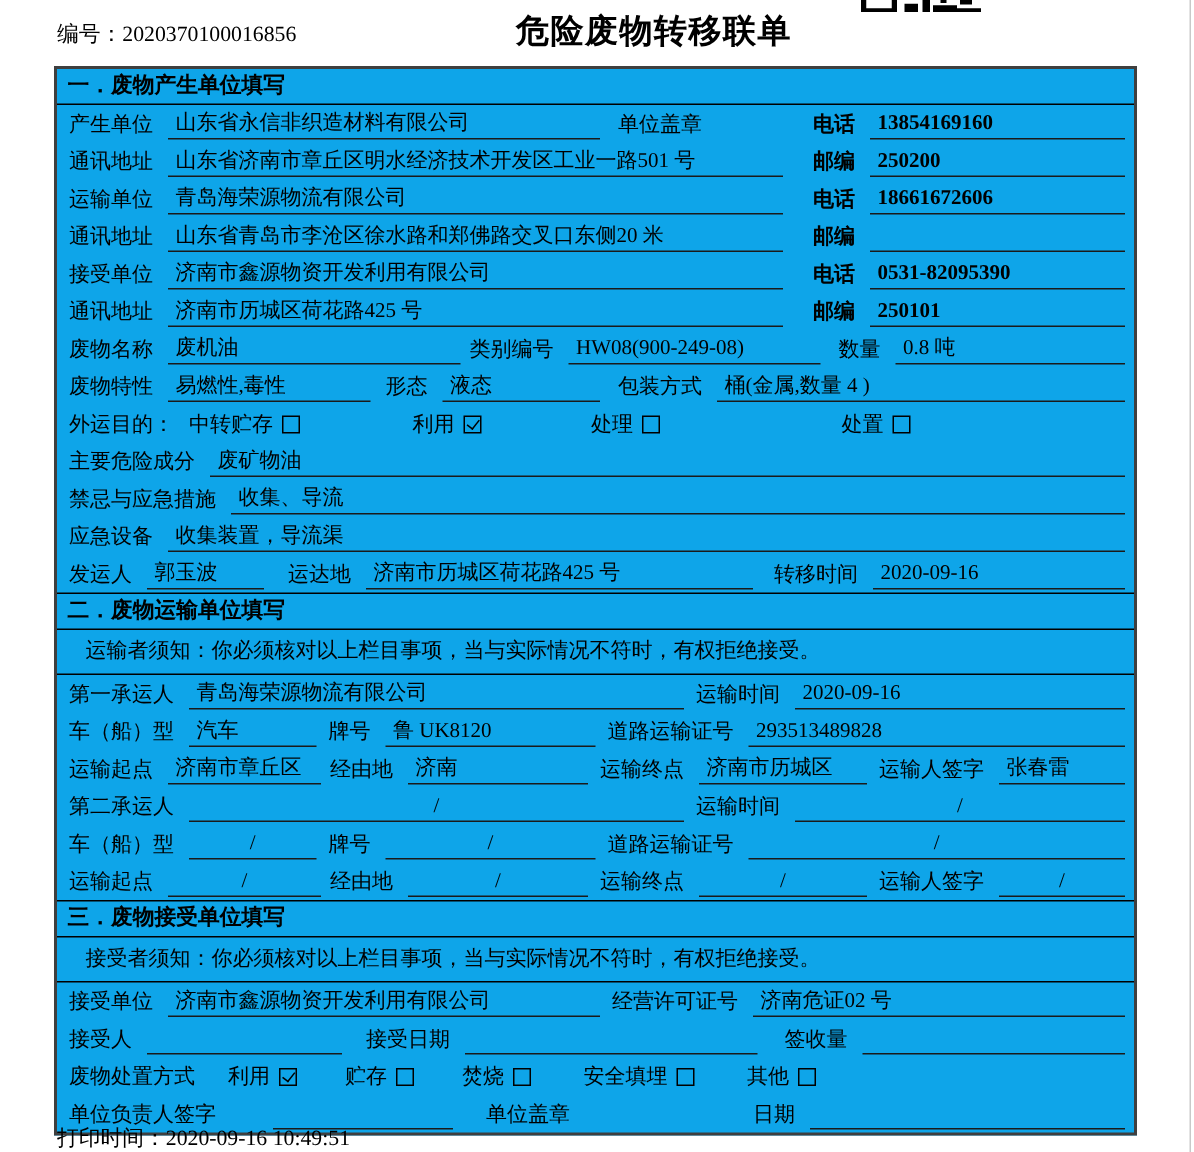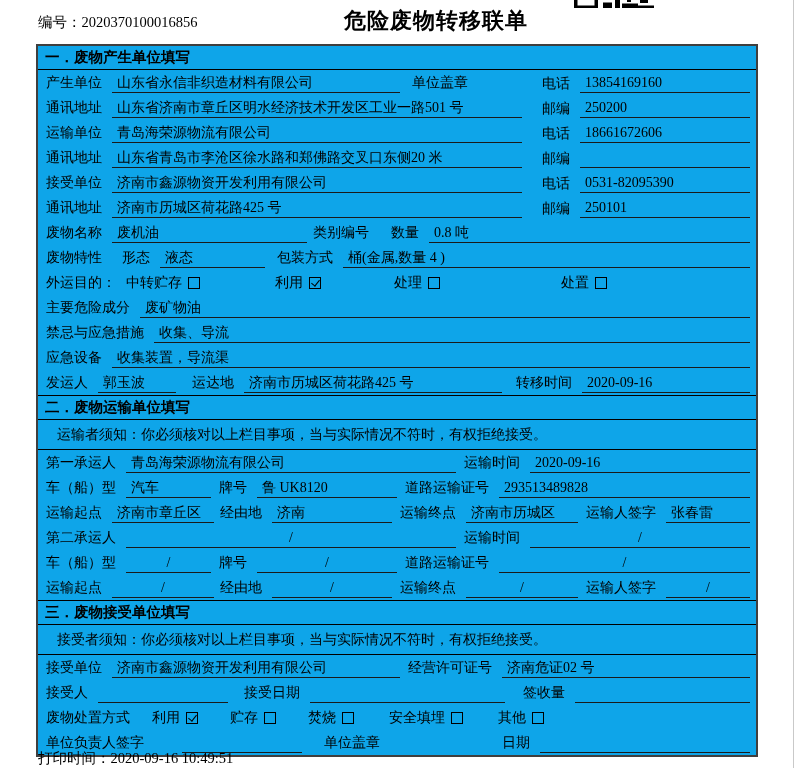--- a/index.html
+++ b/index.html
@@ -21,21 +21,21 @@
              padding-left:7px;border-bottom:1px solid #000;}
   .sec-mid .sec-title{border-top:1px solid #000;}
   .notice{height:29px;line-height:29px;padding-left:19px;border-bottom:1px solid #000;white-space:nowrap;}
   .row{height:25px;display:flex;align-items:center;padding:0 6px 0 8px;box-sizing:border-box;}
   .lbl{white-space:nowrap;margin-right:10px;flex:none;}
   .val{border-bottom:1px solid #1a1a1a;height:20px;line-height:20px;padding:0 5px;
        white-space:nowrap;box-sizing:border-box;overflow:hidden;flex:none;}
   .val.fill{flex:1;}
   .val.slash{text-align:center;}
   .lgroup{display:flex;align-items:center;width:496px;flex:none;}
-  .rgroup{display:flex;align-items:flex-end;flex:1;}
+  .rgroup{display:flex;align-items:center;flex:1;font-weight:bold;}
   .stamp-lbl{margin-left:12px;margin-right:0;}
 
   
   .opt{display:flex;align-items:center;flex:none;}
   .opt .olbl{white-space:nowrap;margin-right:6px;}
   .cb{width:12px;height:12px;border:1px solid #000;display:inline-block;position:relative;flex:none;box-sizing:border-box;}
   .cb[data-checked="true"]::after{content:"";position:absolute;left:2.5px;top:0.5px;width:4px;height:7px;
       border-right:1.5px solid #000;border-bottom:1.5px solid #000;transform:rotate(38deg);}
 
   .footer{position:absolute;left:38px;top:749px;white-space:nowrap;font-size:14.5px;}
@@ -130,26 +130,28 @@
         <div class="rgroup">
           <span class="lbl">邮编</span>
           <span class="val fill">250101</span>
         </div>
       </div>
 
       <div class="row">
         <span class="lbl">废物名称</span>
         <span class="val" style="width:195px">废机油</span>
         <span class="lbl" style="margin-left:6px">类别编号</span>
+        <span class="val" style="width:168px">HW08(900-249-08)</span>
         <span class="lbl" style="margin-left:12px">数量</span>
         <span class="val fill">0.8 吨</span>
       </div>
 
       <div class="row">
         <span class="lbl">废物特性</span>
+        <span class="val" style="width:135px">易燃性,毒性</span>
         <span class="lbl" style="margin-left:10px">形态</span>
         <span class="val" style="width:105px">液态</span>
         <span class="lbl" style="margin-left:12px">包装方式</span>
         <span class="val fill">桶(金属,数量  4 )</span>
       </div>
 
       <div class="row">
         <span class="lbl" style="margin-right:0">外运目的：</span>
         <span class="opt" style="margin-left:10px">
           <span class="olbl">中转贮存</span>

